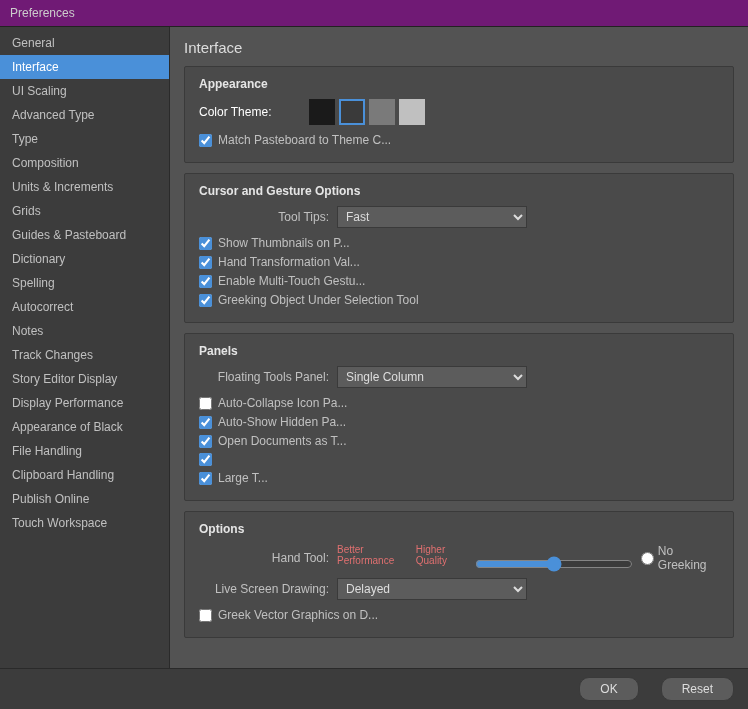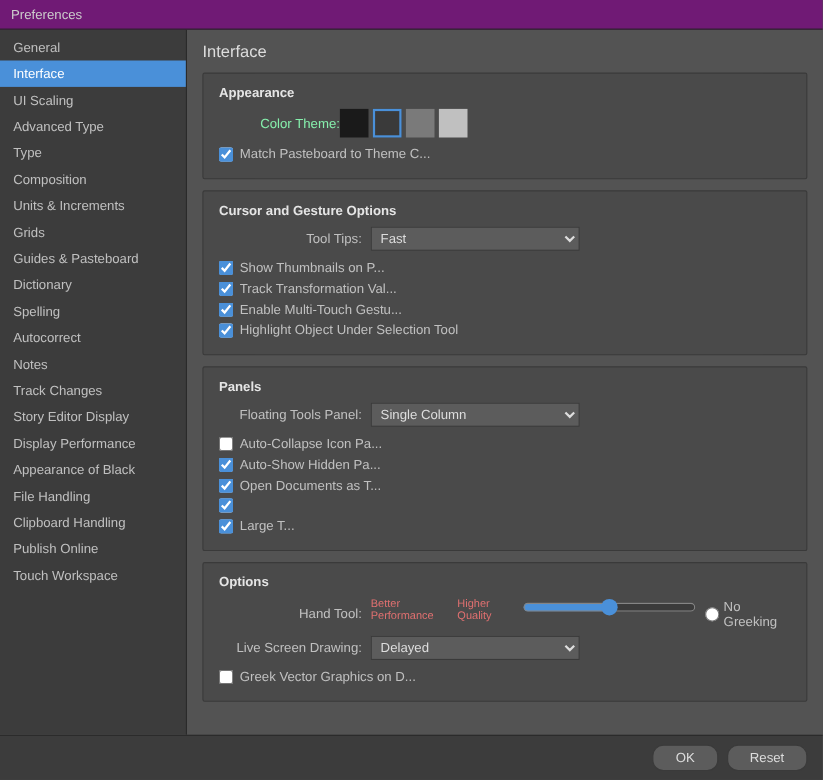--- a/index.html
+++ b/index.html
@@ -134,40 +134,39 @@
       accent-color: #4a90d9;
     }
     
     .dialog-footer {
       background: #3c3c3c;
       border-top: 1px solid #2a2a2a;
       display: flex;
       justify-content: flex-end;
       align-items: center;
       padding: 8px 14px;
-      gap: 8px;
+      gap: 22px;
     }
     .btn {
       background: #5c5c5c;
       color: #ddd;
       border: 1px solid #3a3a3a;
       padding: 4px 20px;
       font-size: 12px;
       cursor: pointer;
       border-radius: 10px;
     }
     .color-theme-row {
       display: flex;
       align-items: center;
       margin-bottom: 8px;
     }
     .color-theme-label {
-      color: #86efac;
+      color: #ffffff;
       min-width: 110px;
-      text-align: right;
       margin-right: 0;
       font-size: 12px;
     }
     .tool-tips-row {
       display: flex;
       align-items: center;
       margin-bottom: 8px;
     }
     .floating-row {
       display: flex;
@@ -251,29 +250,29 @@
             <option>None</option>
             <option>Normal</option>
           </select>
         </div>
         <div class="checkbox-row">
           <input type="checkbox" checked="" style="">
           <span>Show Thumbnails on P...</span>
         </div>
         <div class="checkbox-row">
           <input type="checkbox" checked="" style="">
-          <span>Track Transformation Val...</span>
+          <span>Hand Transformation Val...</span>
         </div>
         <div class="checkbox-row">
           <input type="checkbox" checked="" style="">
           <span>Enable Multi-Touch Gestu...</span>
         </div>
         <div class="checkbox-row">
           <input type="checkbox" checked="" style="">
-          <span>Highlight Object Under Selection Tool</span>
+          <span>Greeking Object Under Selection Tool</span>
         </div>
       </div>
 
       <div class="panel">
         <div class="panel-header">Panels</div>
         <div class="floating-row">
           <span class="label-right">Floating Tools Panel:</span>
           <select>
             <option>Single Column</option>
             <option>Double Column</option>
@@ -303,21 +302,21 @@
 
       <div class="panel">
         <div class="panel-header">Options</div>
         <div class="options-hand-row">
           <span class="label-right">Hand Tool:</span>
           <div style="display:flex; flex-direction:row; gap:2px;">
             <div class="performance-labels">
               <span>Better Performance</span>
               <span>Higher Quality</span>
             </div>
-            <div style="display:flex; align-items:flex-start; gap:8px;">
+            <div style="display:flex; align-items:flex-end; gap:8px;">
               <input type="range" min="0" max="100" value="50" style="">
               <label class="radio-label">
                 <input type="radio" name="greeking" style="">
                 <span>No Greeking</span>
               </label>
             </div>
           </div>
         </div>
         <div class="floating-row">
           <span class="label-right">Live Screen Drawing:</span>

